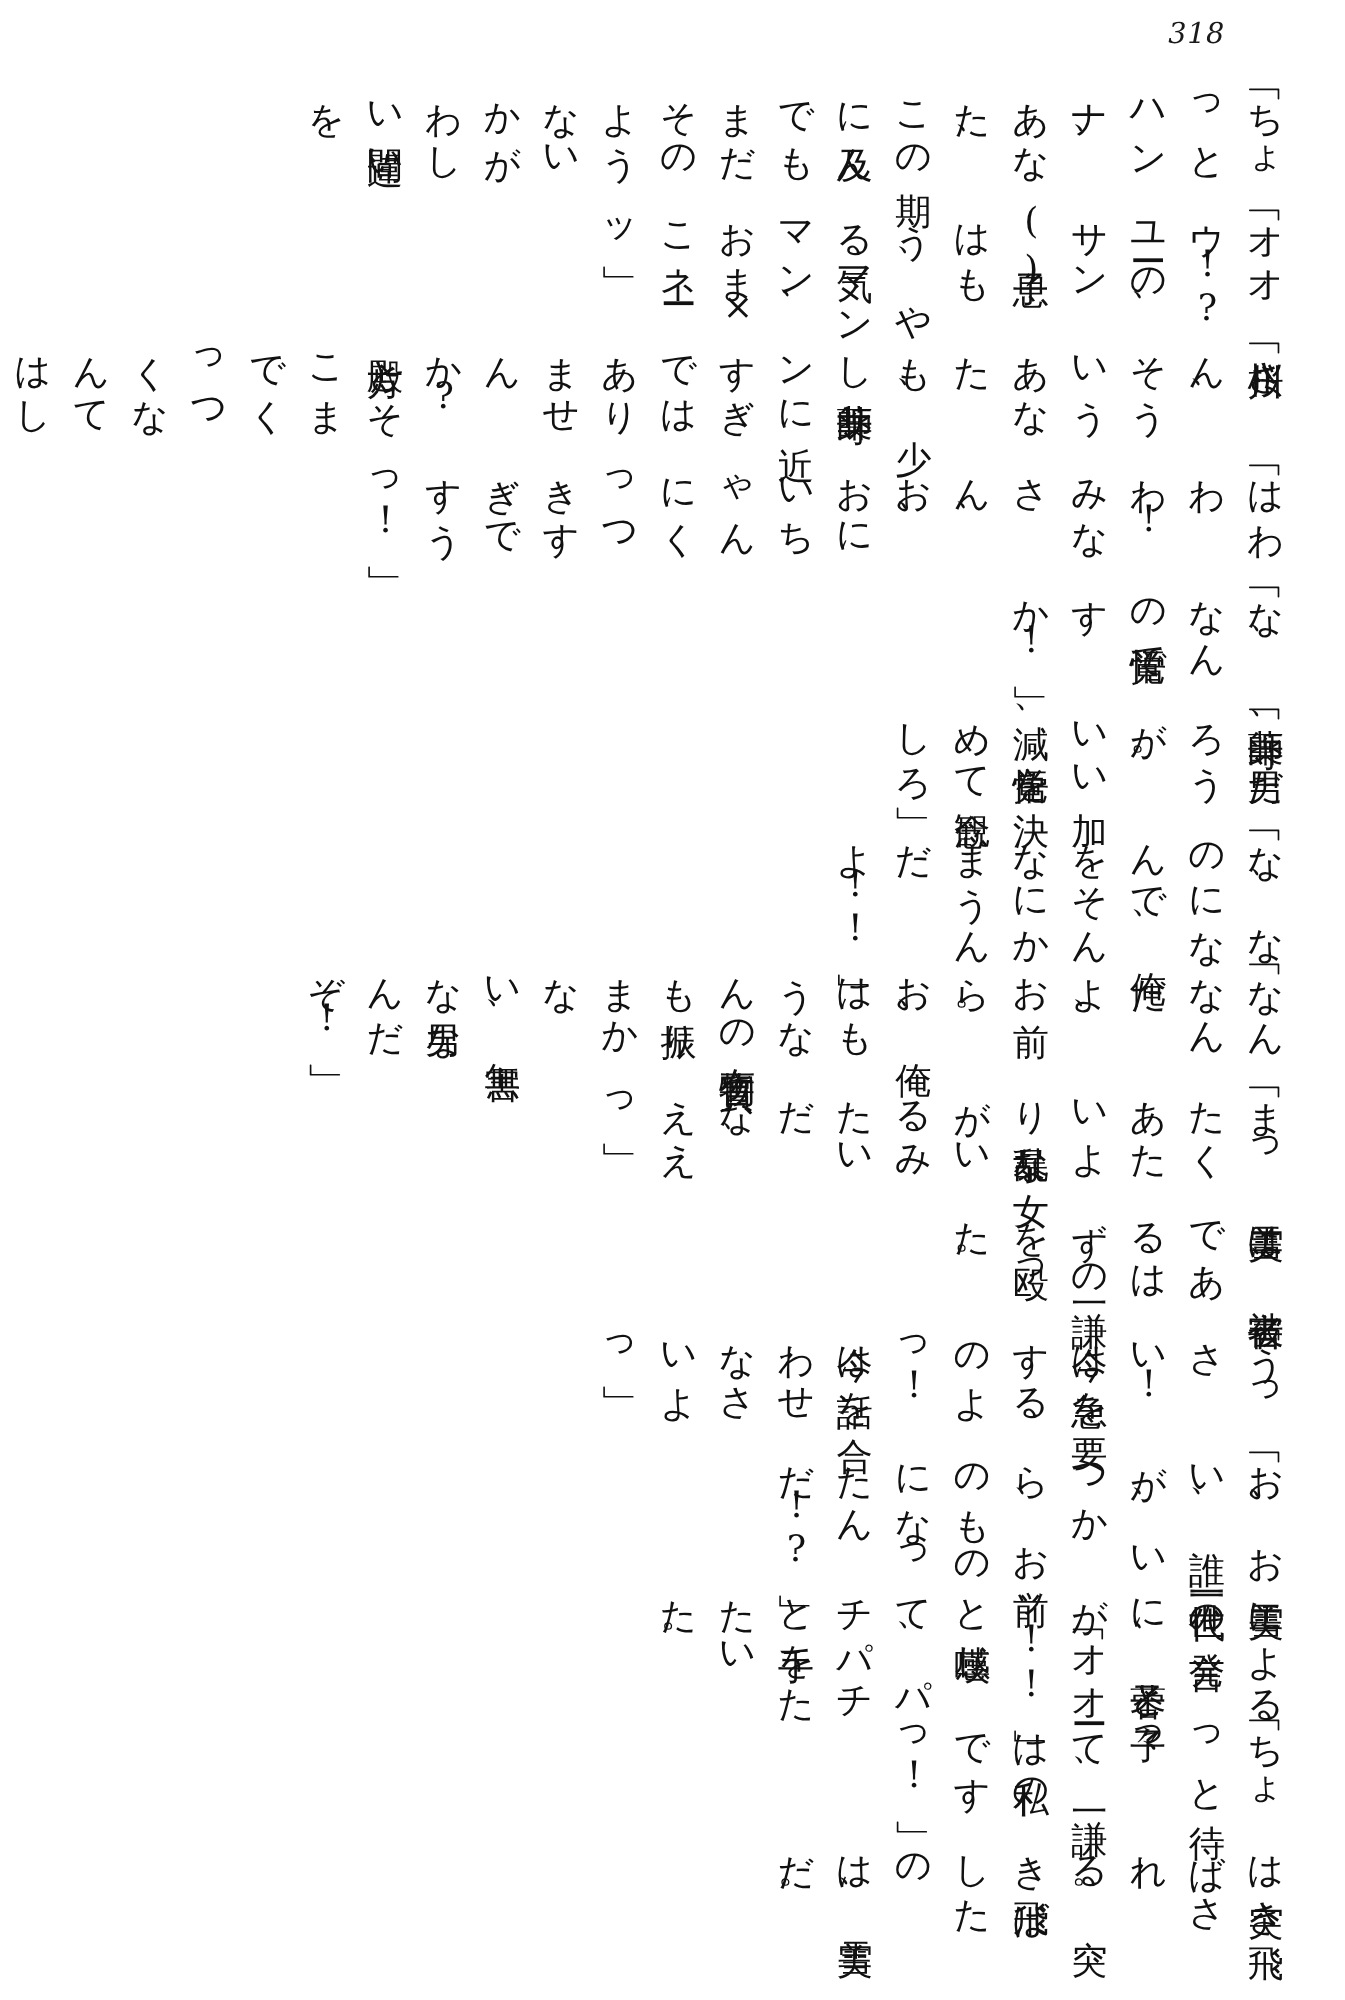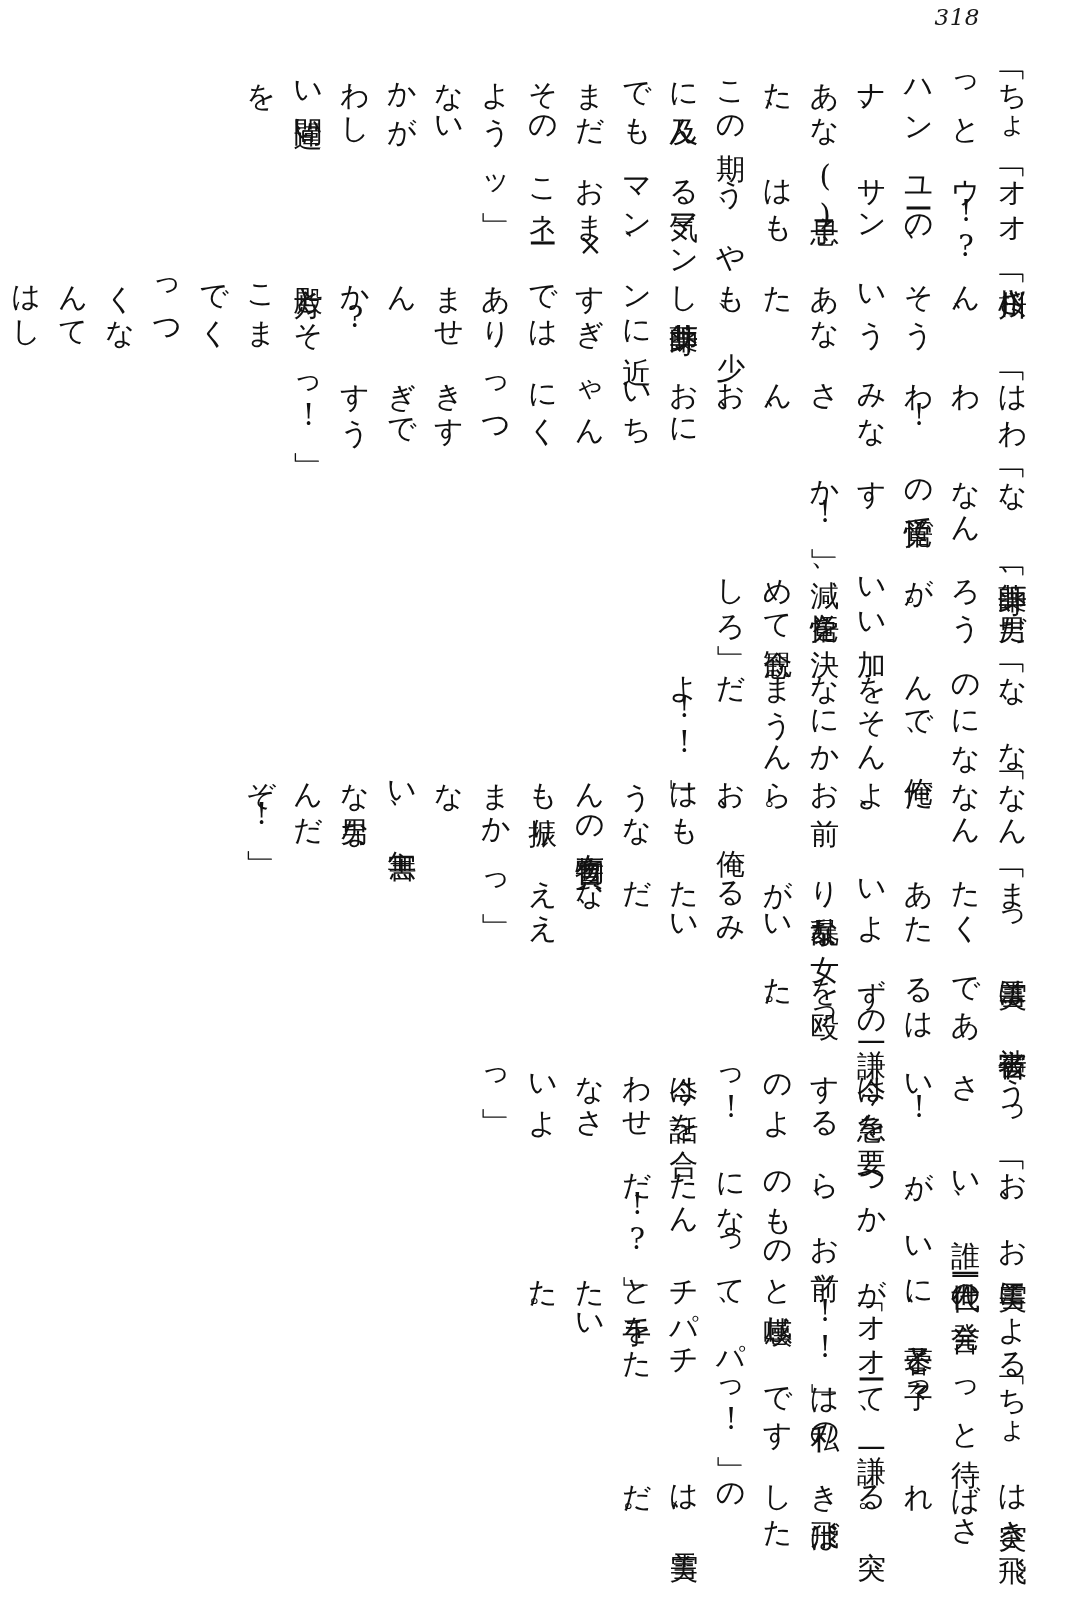--- a/index.html
+++ b/index.html
@@ -11,21 +11,21 @@
     position: relative;
     width: 1076px;
     height: 1600px;
     background: #ffffff;
     overflow: hidden;
     font-family: "DejaVu Serif", "Liberation Serif", serif;
     color: #111111;
   }
   .page-number {
     position: absolute;
-    top: 4px;
+    top: 14px;
     right: 96px;
     font-family: "DejaVu Serif", "Liberation Serif", serif;
     font-style: italic;
     font-size: 23px;
     color: #1a1a1a;
     letter-spacing: 0.5px;
   }
   .text-body {
     position: absolute;
     top: 62px;

